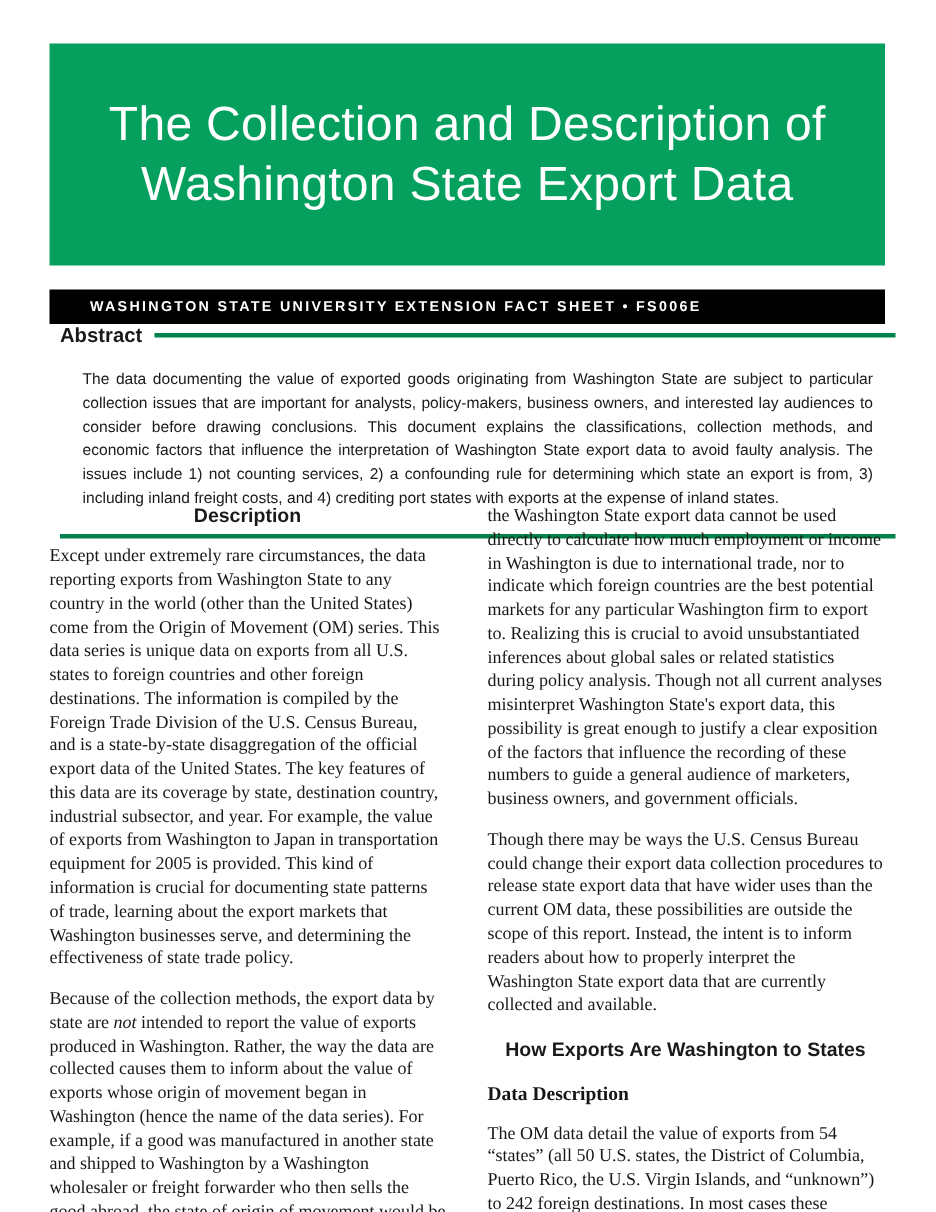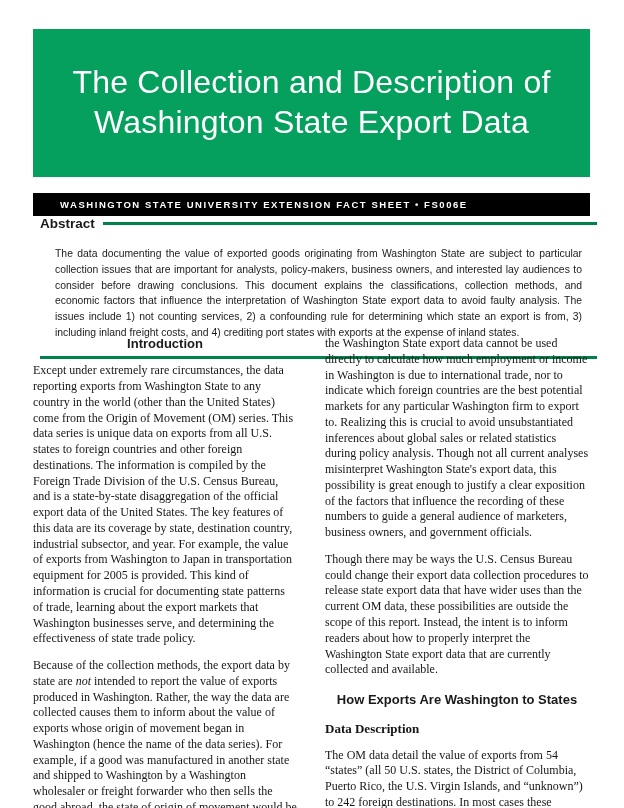--- a/index.html
+++ b/index.html
@@ -173,21 +173,21 @@
       <span class="abstract-head-label">Abstract</span>
       <span class="abstract-head-rule"></span>
     </div>
     <p class="abstract-body">The data documenting the value of exported goods originating from Washington State are subject to particular collection issues that are important for analysts, policy-makers, business owners, and interested lay audiences to consider before drawing conclusions. This document explains the classifications, collection methods, and economic factors that influence the interpretation of Washington State export data to avoid faulty analysis. The issues include 1) not counting services, 2) a confounding rule for determining which state an export is from, 3) including inland freight costs, and 4) crediting port states with exports at the expense of inland states.</p>
     <div class="abstract-rule-bottom"></div>
   </div>
 
   <div class="columns">
 
     <div class="col">
-      <h2 class="section-head">Introduction</h2>
+      <h2 class="section-head">Description</h2>
       <p>Except under extremely rare circumstances, the data reporting exports from Washington State to any country in the world (other than the United States) come from the Origin of Movement (OM) series. This data series is unique data on exports from all U.S. states to foreign countries and other foreign destinations. The information is compiled by the Foreign Trade Division of the U.S. Census Bureau, and is a state-by-state disaggregation of the official export data of the United States. The key features of this data are its coverage by state, destination country, industrial subsector, and year. For example, the value of exports from Washington to Japan in transportation equipment for 2005 is provided. This kind of information is crucial for documenting state patterns of trade, learning about the export markets that Washington businesses serve, and determining the effectiveness of state trade policy.</p>
       <p><span>Because of the collection methods, the export data by state are </span><em>not</em><span> intended to report the value of exports produced in Washington. Rather, the way the data are collected causes them to inform about the value of exports whose origin of movement began in Washington (hence the name of the data series).  For example, if a good was manufactured in another state and shipped to Washington by a Washington wholesaler or freight forwarder who then sells the good abroad, the state of origin of movement would be reported as Washington, the location of the freight forwarder.</span></p>
       <p class="nomargin">This difference between the state of origin of export movement and the state of export production means</p>
     </div>
 
     <div class="col">
       <p>the Washington State export data cannot be used directly to calculate how much employment or income in Washington is due to international trade, nor to indicate which foreign countries are the best potential markets for any particular Washington firm to export to. Realizing this is crucial to avoid unsubstantiated inferences about global sales or related statistics during policy analysis.  Though not all current analyses misinterpret Washington State's export data, this possibility is great enough to justify a clear exposition of the factors that influence the recording of these numbers to guide a general audience of marketers, business owners, and government officials.</p>
       <p>Though there may be ways the U.S. Census Bureau could change their export data collection procedures to release state export data that have wider uses than the current OM data, these possibilities are outside the scope of this report. Instead, the intent is to inform readers about how to properly interpret the Washington State export data that are currently collected and available.</p>
       <h2 class="section-head spaced-above">How Exports Are Washington to States</h2>
       <h3 class="sub-head spaced-above">Data Description</h3>

